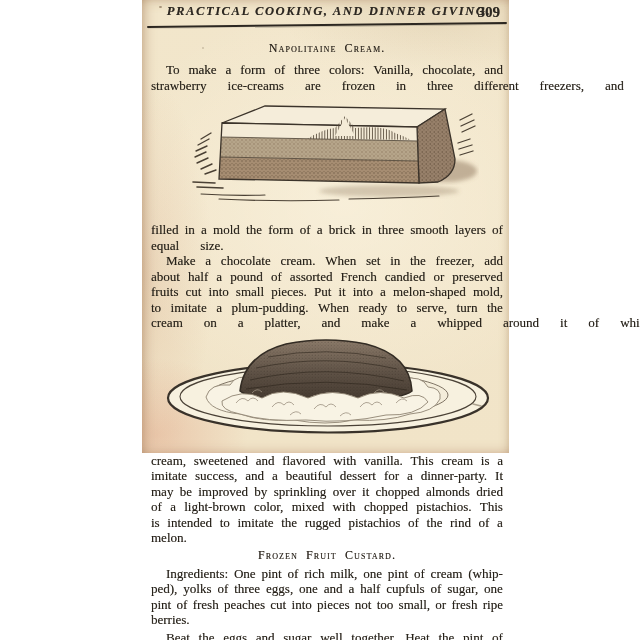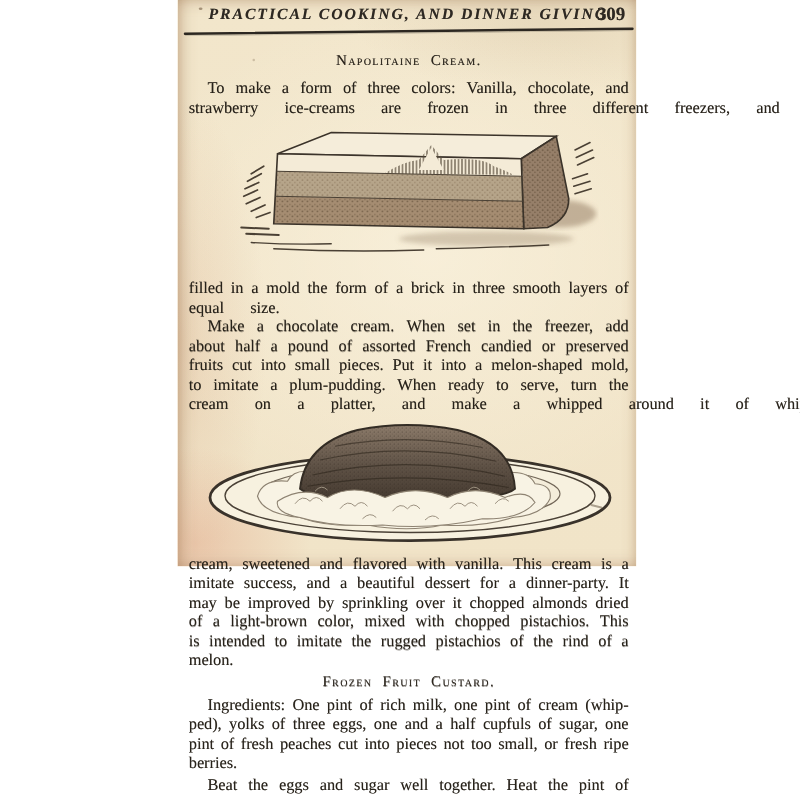--- a/index.html
+++ b/index.html
@@ -55,21 +55,21 @@
   .h3{margin-top:1px;}
 
   
   .para{font-size:13px;color:#27221a;text-shadow:0.2px 0.2px 0.3px rgba(40,33,24,0.45);}
   .tline{display:flex;justify-content:space-between;line-height:15.5px;white-space:nowrap;}
   .tline.tlast{justify-content:flex-start;gap:21px;}
   .tline.tindent{padding-left:15px;}
   .m-p1{margin-top:5px;}
   .m-p2{margin-top:19px;}
   .m-p3{margin-top:0;}
-  .m-p4{margin-top:6px;}
+  .m-p4{margin-top:16px;}
   .m-p5{margin-top:2px;}
   .m-p6{margin-top:2px;}
 
   .fig{display:block;}
   .fig-brick{margin:10px 0 0 38px;}
   .fig-platter{margin:4px 0 0 13px;}
 </style>
 </head>
 <body>
 

